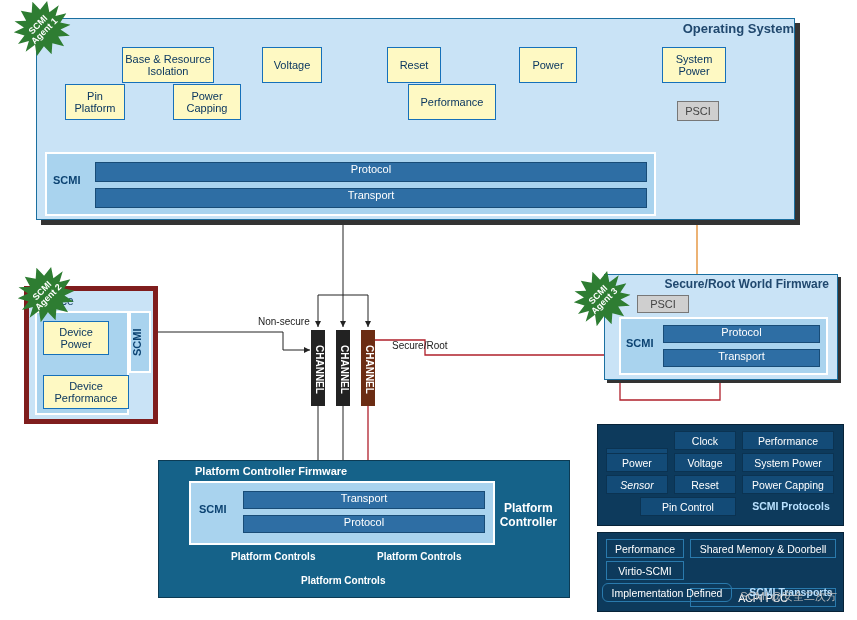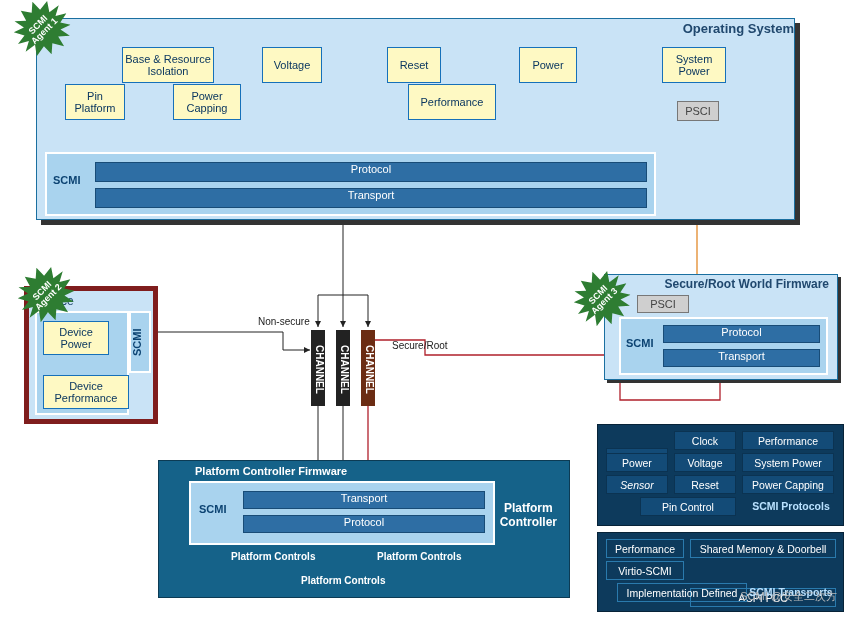--- a/index.html
+++ b/index.html
@@ -189,21 +189,21 @@
   <div class="abs cell" style="left:144px;top:50px; width:90px; height:17px;">Power Capping</div>
   <div class="abs cell" style="left:42px; top:72px; width:94px; height:17px;">Pin Control</div>
   <div class="abs hdr" style="left:148px;top:75px; width:90px;">SCMI Protocols</div>
 </div>
 
 <div class="abs panel-dark" style="left:597px; top:532px; width:245px; height:78px;">
   <div class="abs cell-outline" style="left:8px;  top:6px;  width:76px;  height:17px;">Performance</div>
   <div class="abs cell-outline" style="left:92px; top:6px;  width:144px; height:17px;">Shared Memory &amp; Doorbell</div>
   <div class="abs cell-outline" style="left:8px;  top:28px; width:76px;  height:17px;">Virtio-SCMI</div>
   <div class="abs cell-outline" style="left:92px; top:28px; width:144px; height:17px;margin-top:27px;">ACPI PCC</div>
-  <div class="abs cell-outline" style="left:19px;  top:50px; width:128px; height:17px;">Implementation Defined</div>
+  <div class="abs cell-outline" style="left:4px;  top:50px; width:128px; height:17px;border-radius:6px;">Implementation Defined</div>
   <div class="abs hdr" style="left:148px;top:53px; width:90px;">SCMI Transports</div>
 </div>
 
 <div class="star" style="left:14px; top:0px;">
     <span>SCMI
 Agent 1</span>
   </div>
 <div class="star" style="left:18px; top:266px;">
     <span>SCMI
 Agent 2</span>

